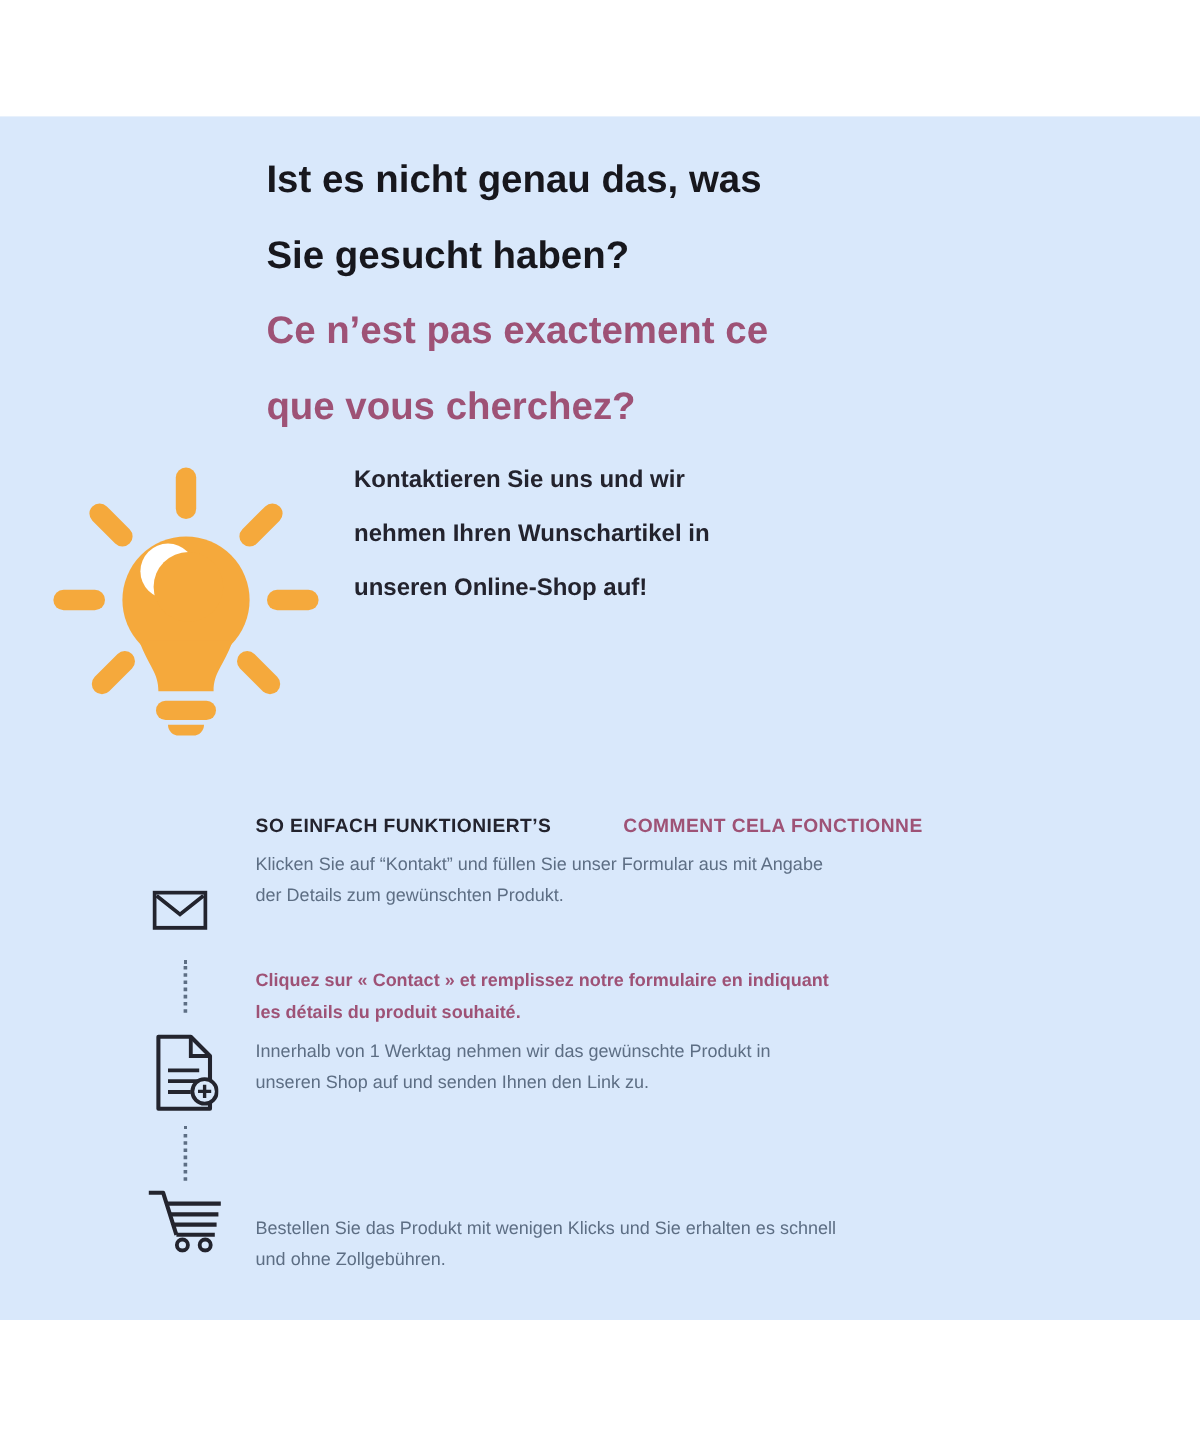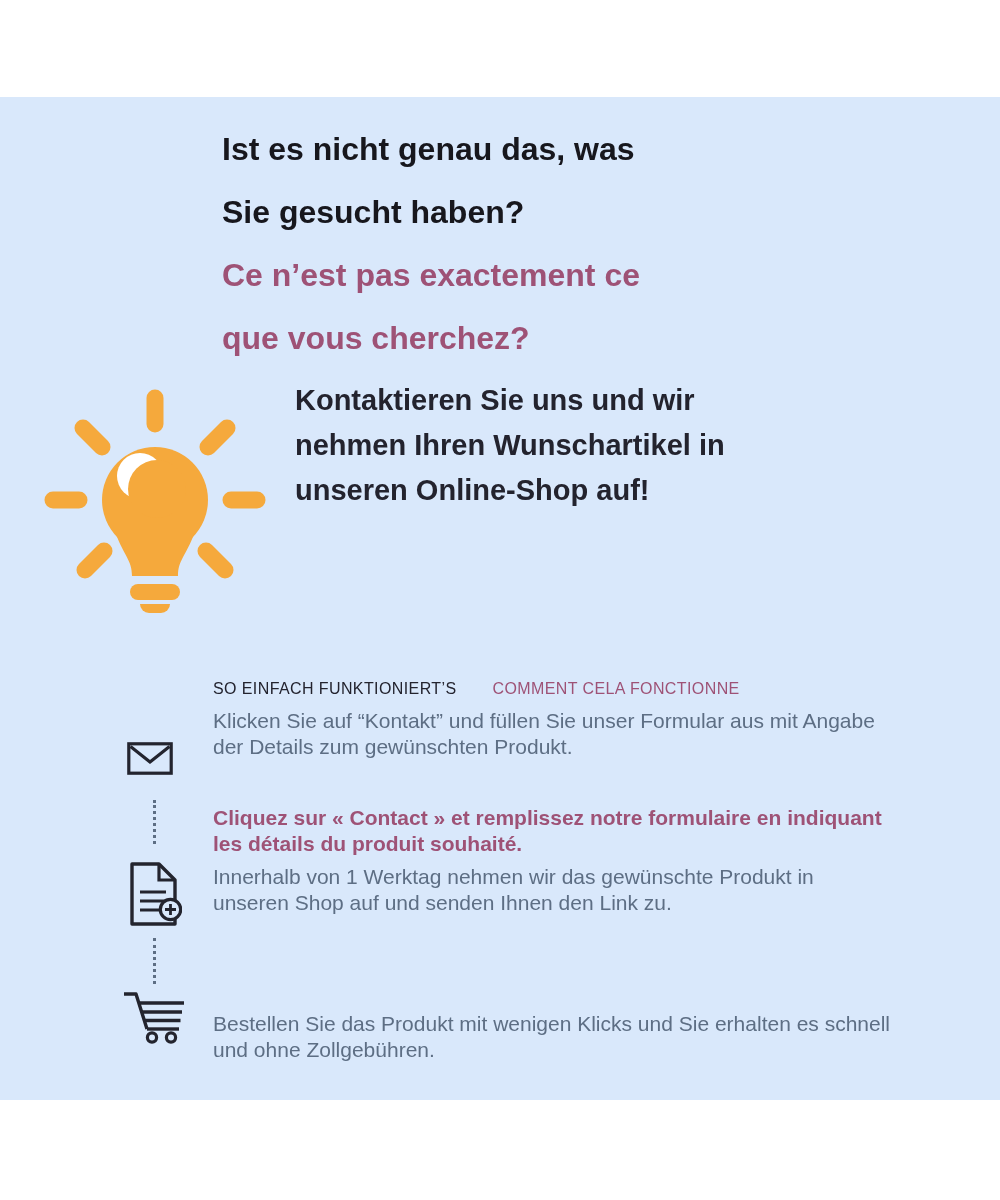--- a/index.html
+++ b/index.html
@@ -23,41 +23,41 @@
     left: 222px; top: 118px;
     font-size: 32px; font-weight: 700;
     line-height: 63px; letter-spacing: 0px;
     width: 740px;
   }
   .headline .de { color: #17171d; }
   .headline .fr { color: #9e5276; }
 
   .intro {
     left: 295px; top: 378px;
-    font-size: 29px; font-weight: 600;
+    font-size: 20px; font-weight: 600;
     line-height: 45px;
     width: 640px;
   }
   .intro .de { color: #23232e; }
   .intro .fr { color: #9e5276; }
 
   .bulb { left: 40px; top: 388px; width: 230px; height: 240px; }
 
   .how-header {
     left: 213px; top: 680px;
-    display: flex; gap: 20px;
-    font-size: 16px; font-weight: 400;
+    display: flex; gap: 44px;
+    font-size: 16px; font-weight: 700;
     letter-spacing: 0.4px;
   }
   .how-header .de { color: #23232e; }
   .how-header .fr { color: #9e5276; padding-left: 16px; }
 
   .step-text {
     left: 213px; width: 750px;
-    font-size: 21px; line-height: 26px;
+    font-size: 15px; line-height: 26px;
   }
   .step-text .de { color: #5d6e84; font-weight: 400; }
   .step-text .fr { color: #9e5276; font-weight: 700; margin-top: 45px; }
 
   .step-icon svg { display: block; }
 
   .connector {
     width: 0; height: 44px;
     border-left: 3px dotted #5d6e84;
   }

